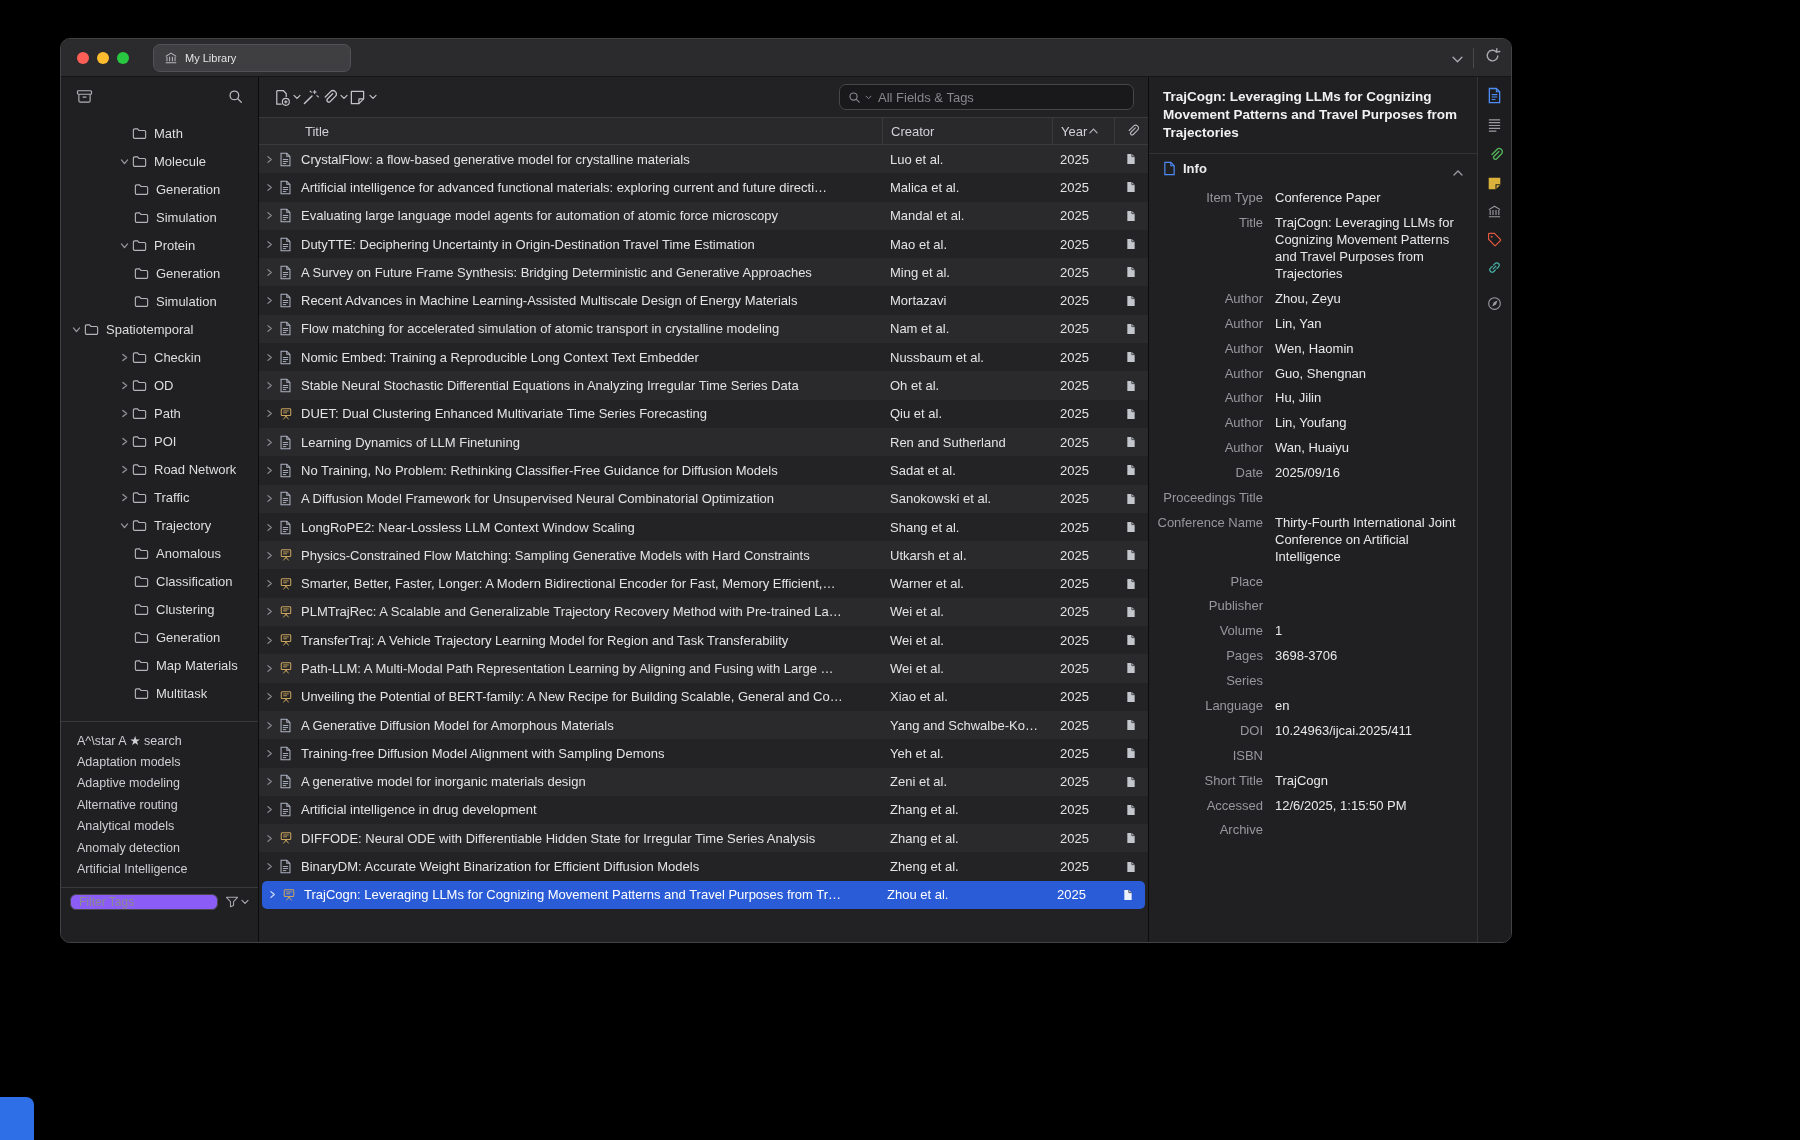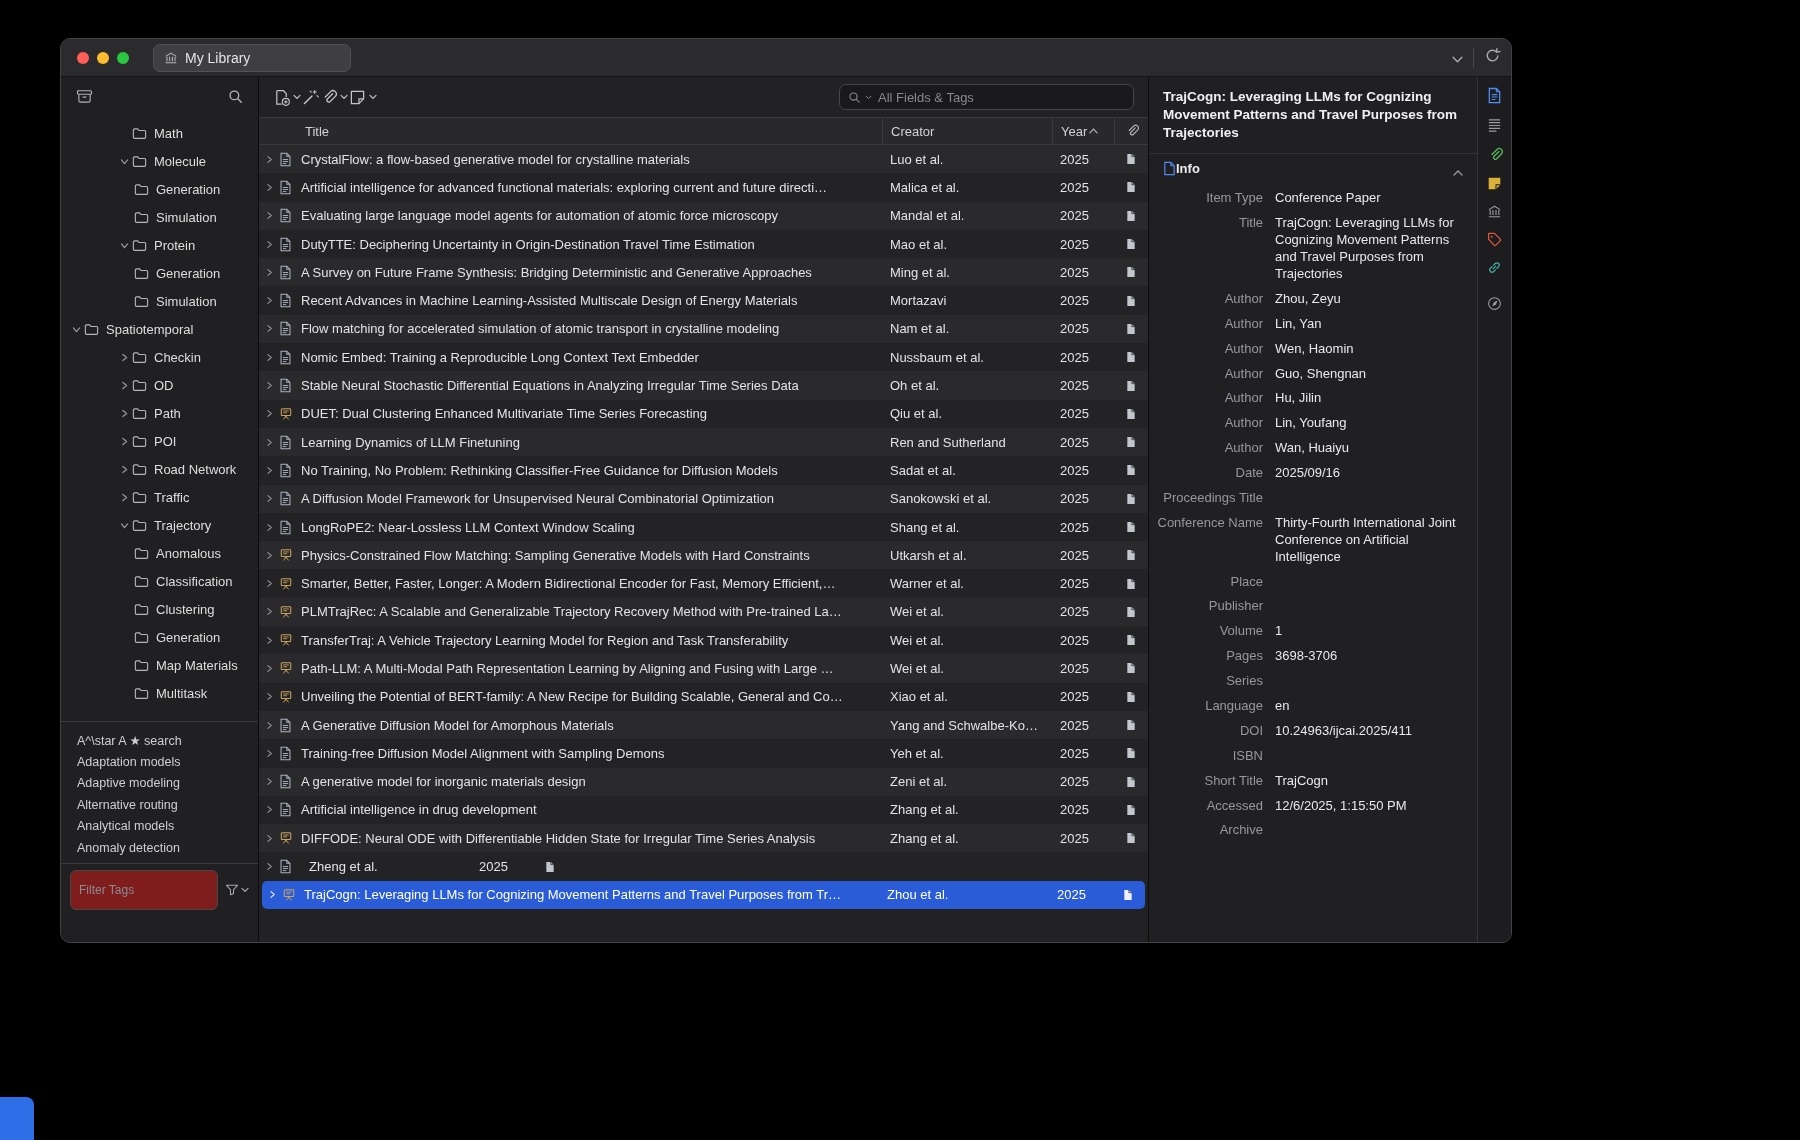--- a/index.html
+++ b/index.html
@@ -12,21 +12,21 @@
     box-shadow:0 30px 70px rgba(0,0,0,.75);}
   .titlebar{height:38px;flex:0 0 auto;background:#2b2b2d;border-bottom:1px solid #151517;
     position:relative;display:flex;align-items:center;}
   .lights{display:flex;gap:8px;margin-left:16px;}
   .light{width:12px;height:12px;border-radius:50%;}
   .light.red{background:#ff5f57;}
   .light.yellow{background:#febc2e;}
   .light.green{background:#28c840;}
   .tab{position:absolute;left:92px;top:5px;height:28px;width:198px;background:#3f3f42;
     border:1px solid #525256;border-radius:7px;display:flex;align-items:center;gap:7px;
-    padding:0 10px;color:#e3e3e6;font-size:14px;}
+    padding:0 10px;color:#e3e3e6;font-size:11px;}
   .tab .icn{color:#b9b9be;display:flex;}
   .tb-right{position:absolute;right:10px;display:flex;align-items:center;gap:10px;color:#a8a8ad;}
   .tb-divider{width:1px;height:20px;background:#4a4a4d;}
 
   .content{flex:1;display:flex;min-height:0;}
 
   
   .sidebar{width:198px;flex:0 0 auto;background:#202022;border-right:1px solid #0c0c0d;
     display:flex;flex-direction:column;min-height:0;}
   .sb-head{height:42px;flex:0 0 auto;display:flex;align-items:center;justify-content:space-between;
@@ -39,21 +39,21 @@
   .tree-chevron{width:15px;display:flex;justify-content:center;color:#96969b;flex:0 0 auto;}
   .tree-chevron.ch-down svg{transform:rotate(90deg);}
   .tree-chevron.ch-none{visibility:hidden;}
   .tree-folder{display:flex;color:#b5b5ba;margin-right:7px;flex:0 0 auto;}
   .tree-label{white-space:nowrap;overflow:hidden;}
   .tagsec{flex:1;min-height:0;margin-top:14px;border-top:1px solid #39393c;padding-top:8px;overflow:hidden;}
   .tag-row{padding:0 16px;height:21.4px;display:flex;align-items:center;font-size:12.5px;color:#cfcfd3;
     white-space:nowrap;overflow:hidden;}
   .filterbar{flex:0 0 auto;display:flex;align-items:center;gap:7px;padding:6px 9px 6px 9px;margin-bottom:26px;
     border-top:1px solid #39393c;}
-  .filterbar input{flex:1;height:40px;background:#7f1d1d;border:1px solid #47474a;border-radius:6px;
+  .filterbar input{flex:1;height:16px;background:#8b5cf6;border:1px solid #47474a;border-radius:6px;
     color:#e8e8ea;font-size:12px;padding:0 8px;outline:none;min-width:0;
     font-family:"Liberation Sans","DejaVu Sans",sans-serif;}
   .filterbar input::placeholder{color:#8b8b90;}
   .funnel{display:flex;align-items:center;gap:2px;color:#a8a8ad;}
 
   
   .main{flex:1;display:flex;flex-direction:column;min-width:0;background:#222224;border-right:1px solid #0c0c0d;}
   .toolbar{height:40px;flex:0 0 auto;display:flex;align-items:center;padding:0 14px;gap:1px;color:#c2c2c7;}
   .tool{display:flex;align-items:center;gap:3px;color:#c2c2c7;}
   .search{margin-left:auto;width:295px;height:26px;background:#19191b;border:1px solid #47474a;
@@ -85,21 +85,21 @@
   .c-title{flex:1;min-width:0;white-space:nowrap;overflow:hidden;padding-right:6px;}
   .c-creator{width:170px;flex:0 0 auto;padding-left:8px;white-space:nowrap;overflow:hidden;}
   .c-year{width:62px;flex:0 0 auto;padding-left:8px;}
   .c-attach{width:34px;flex:0 0 auto;display:flex;justify-content:center;color:#c3c6cc;}
   .t-row.selected .c-attach{color:#eef2ff;}
 
   
   .itempane{width:328px;flex:0 0 auto;background:#202022;display:flex;flex-direction:column;
     min-height:0;overflow:hidden;}
   .ip-title{padding:11px 14px 12px 14px;font-size:13.5px;font-weight:bold;color:#f1f1f3;line-height:1.32;}
-  .ip-sechead{display:flex;align-items:flex-end;padding:7px 14px;border-top:1px solid #343437;
+  .ip-sechead{display:flex;align-items:flex-end;gap:7px;padding:7px 14px;border-top:1px solid #343437;
     font-size:13px;font-weight:bold;color:#ebebed;}
   .ip-sechead .sec-icn{color:var(--info-blue,#4e8bf5);display:flex;}
   .ip-sechead .collapse{margin-left:auto;color:#9a9a9f;display:flex;}
   .fields{padding:3px 10px 0 4px;overflow:hidden;}
   .f-row{display:flex;padding:4px 0;font-size:13px;line-height:1.3;}
   .f-label{width:122px;flex:0 0 auto;text-align:right;color:#97979d;padding-right:12px;}
   .f-value{flex:1;min-width:0;color:#e9e9eb;overflow-wrap:anywhere;}
 
   
   .strip{width:34px;flex:0 0 auto;background:#1d1d1f;border-left:1px solid #343437;
@@ -1207,20 +1207,21 @@
     <span class="c-icon">
       <span class="ic-doc">
         <svg viewBox="0 0 14 16" width="13" height="15">
           <path d="M2.2 1.2 h6.2 L11.8 4.6 v10.2 h-9.6 z" fill="none" stroke="currentColor" stroke-width="1.1"></path>
           <path d="M8.4 1.2 v3.4 h3.4" fill="none" stroke="currentColor" stroke-width="1.1"></path>
           <path d="M4.2 8 h5.6 M4.2 10.2 h5.6 M4.2 12.4 h3.6" stroke="currentColor" stroke-width="1"></path>
         </svg>
       </span>
 
     </span>
+    <span class="c-title">BinaryDM: Accurate Weight Binarization for Efficient Diffusion Models</span>
     <span class="c-creator">Zheng et al.</span>
     <span class="c-year">2025</span>
     <span class="c-attach">
       <svg viewBox="0 0 12 14" width="10" height="12">
                 <path d="M1.6 1 h5.4 L10.4 4.2 v8.8 h-8.8 z" fill="currentColor"></path>
                 <path d="M7 1 v3.2 h3.4" fill="none" stroke="#222224" stroke-width="0.9"></path>
               </svg>
     </span>
   </div>
           <div class="t-row selected is-conf">

